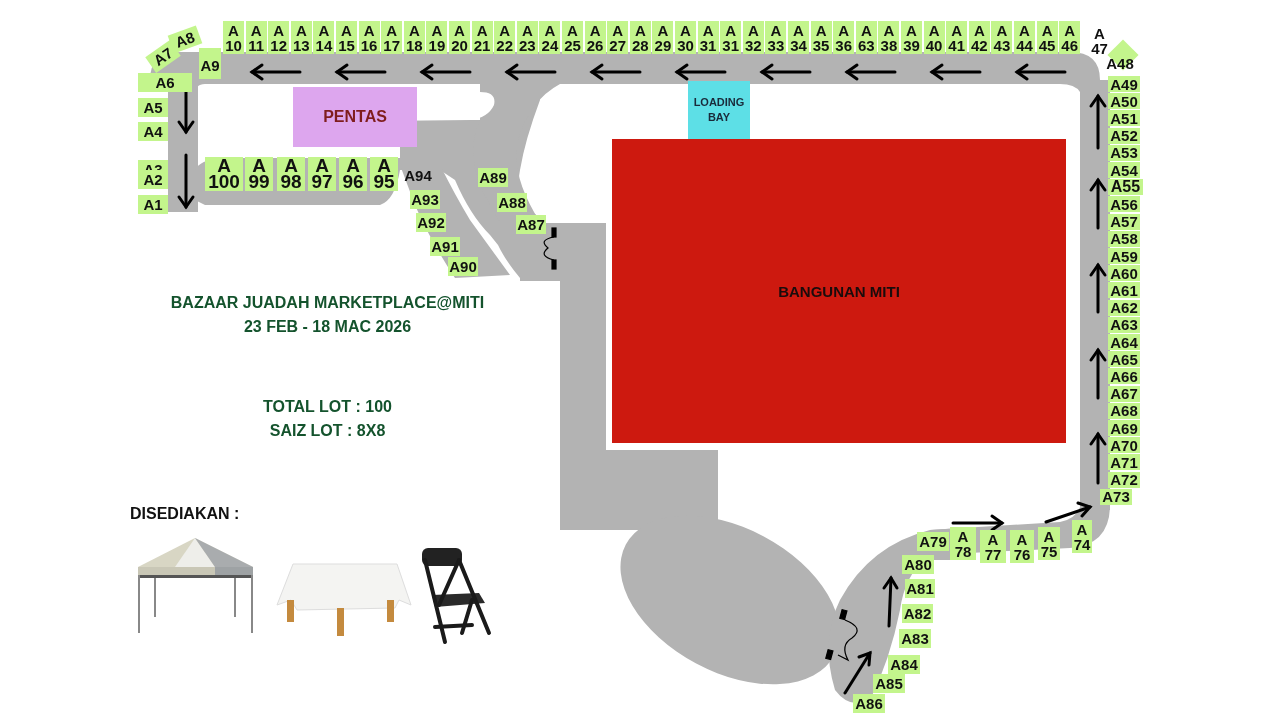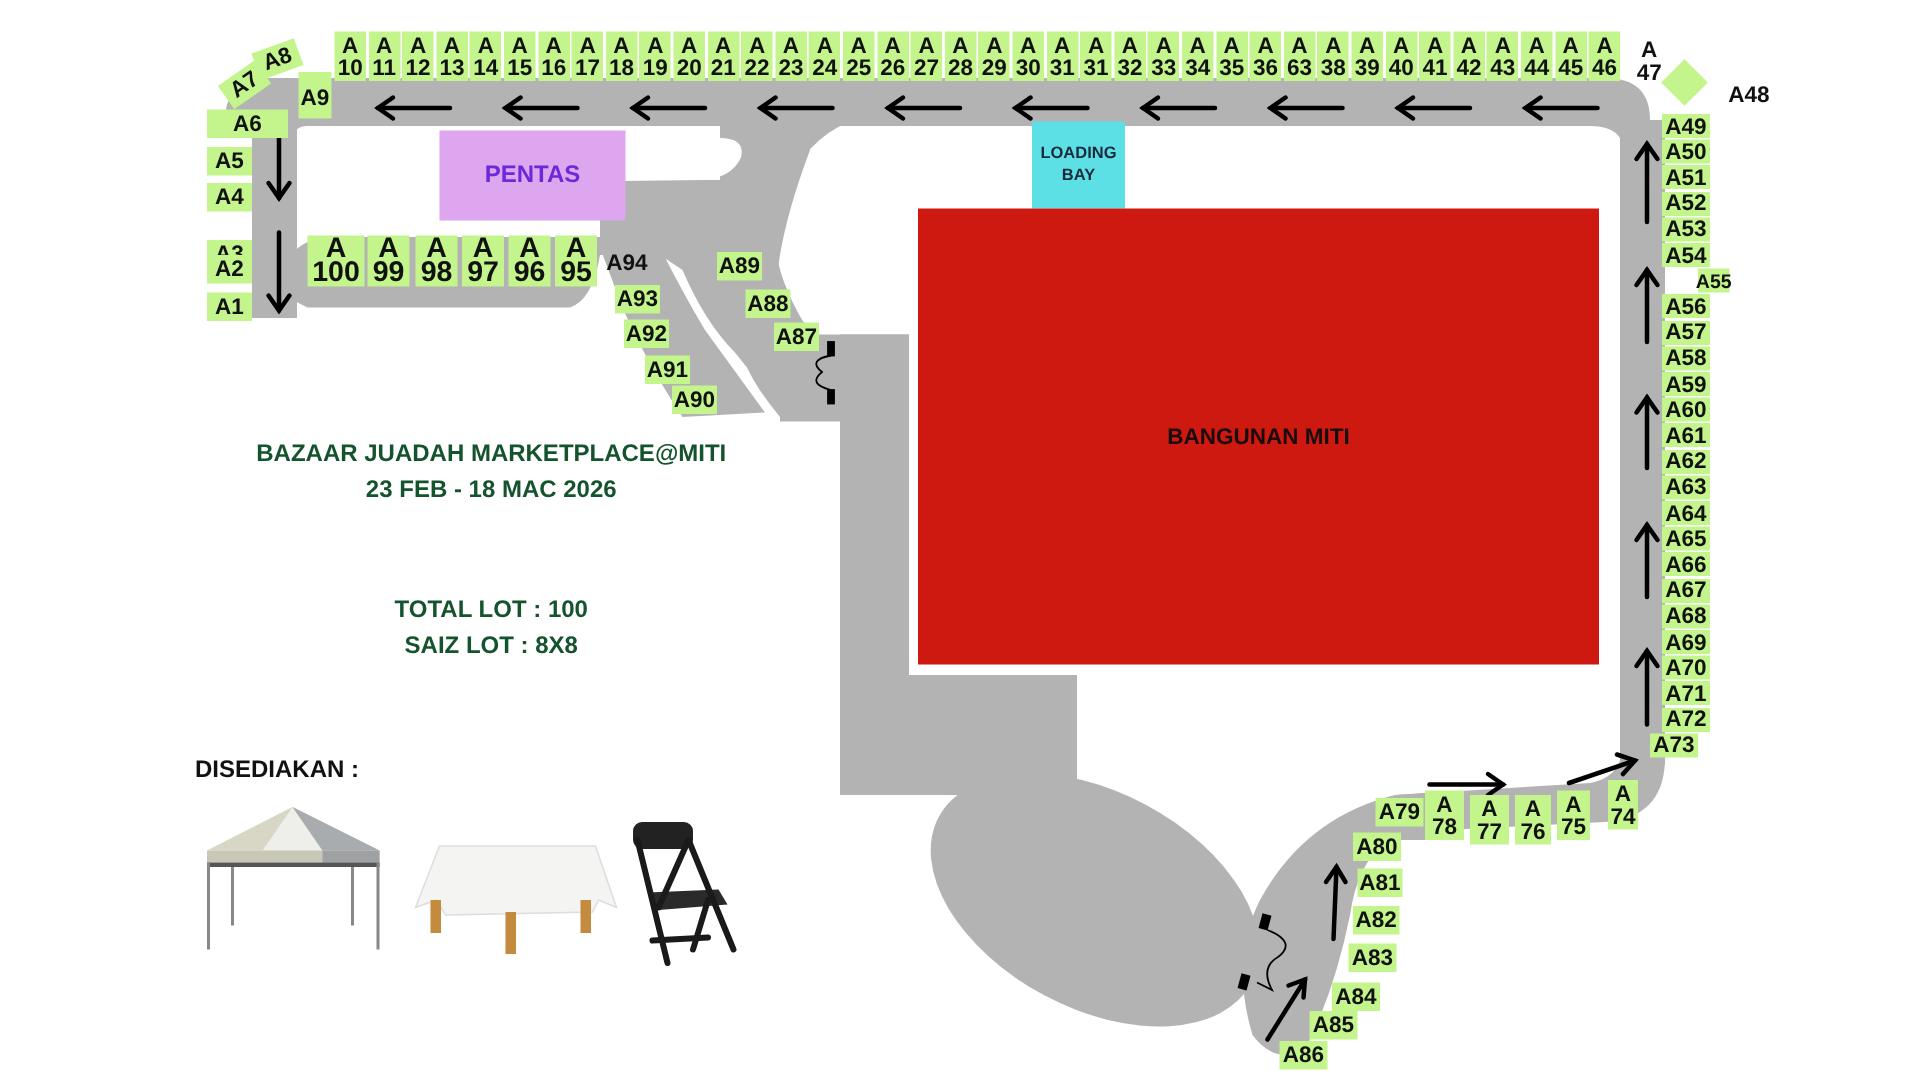--- a/index.html
+++ b/index.html
@@ -6,21 +6,21 @@
   body{width:1280px;height:720px;position:relative;overflow:hidden;font-family:"Liberation Sans","DejaVu Sans",sans-serif;}
   #stage{position:absolute;left:0;top:0;width:1280px;height:720px;}
   svg#map{position:absolute;left:0;top:0;}
   .lot{position:absolute;background:#c3f58c;color:#111;font-weight:bold;font-family:"Liberation Sans",sans-serif;text-align:center;line-height:1;box-sizing:border-box;white-space:nowrap;}
   .lot.single{font-size:15px;padding:1px 2px;height:19px;display:flex;align-items:center;justify-content:center;}
   .lot.stack{width:21px;height:33px;font-size:15px;display:flex;flex-direction:column;align-items:center;justify-content:center;line-height:15px;}
   .lot.stack.big{width:29px;height:34px;font-size:19px;line-height:16px;}
   .lot.nobg{background:transparent;}
   .label{position:absolute;font-weight:bold;color:#111;font-family:"Liberation Sans",sans-serif;text-align:center;}
   .block{position:absolute;display:flex;align-items:center;justify-content:center;text-align:center;font-weight:bold;font-family:"Liberation Sans",sans-serif;}
-  #pentas{left:293px;top:87px;width:124px;height:60px;background:#dda6ee;color:#6d28d9;font-size:16px;}
+  #pentas{left:293px;top:87px;width:124px;height:60px;background:#dda6ee;color:#7f1d1d;font-size:16px;}
   #loading{left:688px;top:81px;width:62px;height:58px;background:#5ddfe6;color:#1a2a3a;font-size:11px;line-height:15px;}
   #bangunan{left:612px;top:139px;width:454px;height:304px;background:#cd190f;color:#1a0c0c;font-size:15px;}
   #bangunan span{position:absolute;top:144px;left:0;width:100%;}
   .info{position:absolute;left:120px;width:415px;text-align:center;font-weight:bold;font-size:16px;color:#14532d;}
   .item{position:absolute;}
 </style>
 </head>
 <body>
 
 <div id="stage">
@@ -335,30 +335,30 @@
         <span>46</span>
       </div>
     </div>
 
   <div class="lot stack nobg" style="left:1089px;top:24px;">
       <span>A</span>
       <span>47</span>
     </div>
   <div style="position:absolute;left:1081px;top:27px;width:18px;height:28px;background:#c3f58c;transform:rotate(-35deg);z-index:-1;"></div>
   <div style="position:absolute;left:1112px;top:44px;width:22px;height:22px;background:#c3f58c;transform:rotate(45deg);"></div>
-  <div class="lot single nobg" style="left:1102px;top:54px;width:36px;margin-left:46px;">A48</div>
+  <div class="lot single nobg" style="left:1102px;top:54px;width:36px;">A48</div>
 
   <div id="rightcol">
       <div class="lot single" style="left: 1108px; top: 76px; width: 32px; height: 16px; font-size: 15px;">A49</div>
       <div class="lot single" style="left: 1108px; top: 93.2px; width: 32px; height: 16px; font-size: 15px;">A50</div>
       <div class="lot single" style="left: 1108px; top: 110.4px; width: 32px; height: 16px; font-size: 15px;">A51</div>
       <div class="lot single" style="left: 1108px; top: 127.6px; width: 32px; height: 16px; font-size: 15px;">A52</div>
       <div class="lot single" style="left: 1108px; top: 144.8px; width: 32px; height: 16px; font-size: 15px;">A53</div>
       <div class="lot single" style="left: 1108px; top: 162px; width: 32px; height: 16px; font-size: 15px;">A54</div>
-      <div class="lot single" style="left: 1108px; top: 179.2px; width: 21px; height: 16px; font-size: 13px; margin-left: 24px;">A55</div>
+      <div class="lot single" style="left: 1108px; top: 179.2px; width: 35px; height: 16px; font-size: 16px;">A55</div>
       <div class="lot single" style="left: 1108px; top: 196.4px; width: 32px; height: 16px; font-size: 15px;">A56</div>
       <div class="lot single" style="left: 1108px; top: 213.6px; width: 32px; height: 16px; font-size: 15px;">A57</div>
       <div class="lot single" style="left: 1108px; top: 230.8px; width: 32px; height: 16px; font-size: 15px; text-align: center;">A58</div>
       <div class="lot single" style="left: 1108px; top: 248px; width: 32px; height: 16px; font-size: 15px;">A59</div>
       <div class="lot single" style="left: 1108px; top: 265.2px; width: 32px; height: 16px; font-size: 15px;">A60</div>
       <div class="lot single" style="left: 1108px; top: 282.4px; width: 32px; height: 16px; font-size: 15px;">A61</div>
       <div class="lot single" style="left: 1108px; top: 299.6px; width: 32px; height: 16px; font-size: 15px;">A62</div>
       <div class="lot single" style="left: 1108px; top: 316.8px; width: 32px; height: 16px; font-size: 15px;">A63</div>
       <div class="lot single" style="left: 1108px; top: 334px; width: 32px; height: 16px; font-size: 15px;">A64</div>
       <div class="lot single" style="left: 1108px; top: 351.2px; width: 32px; height: 16px; font-size: 15px;">A65</div>

